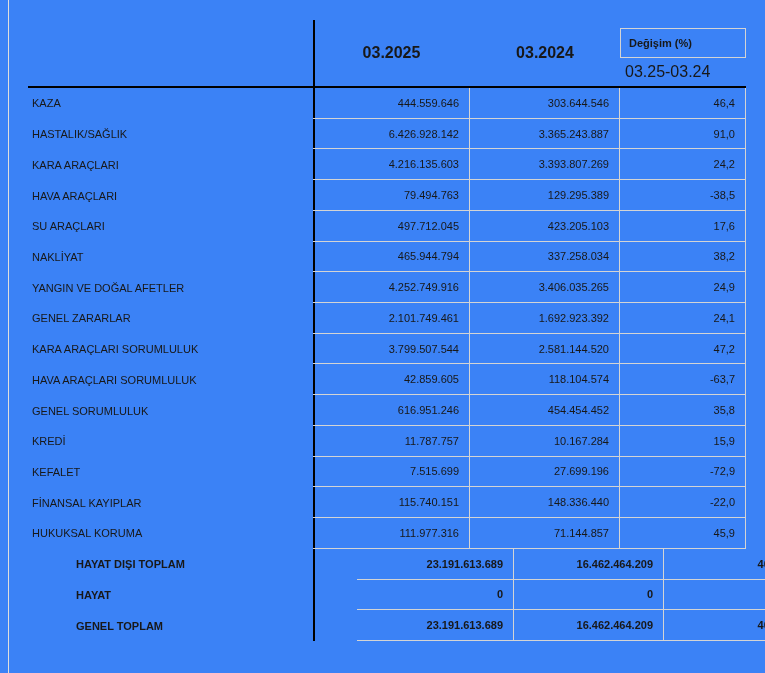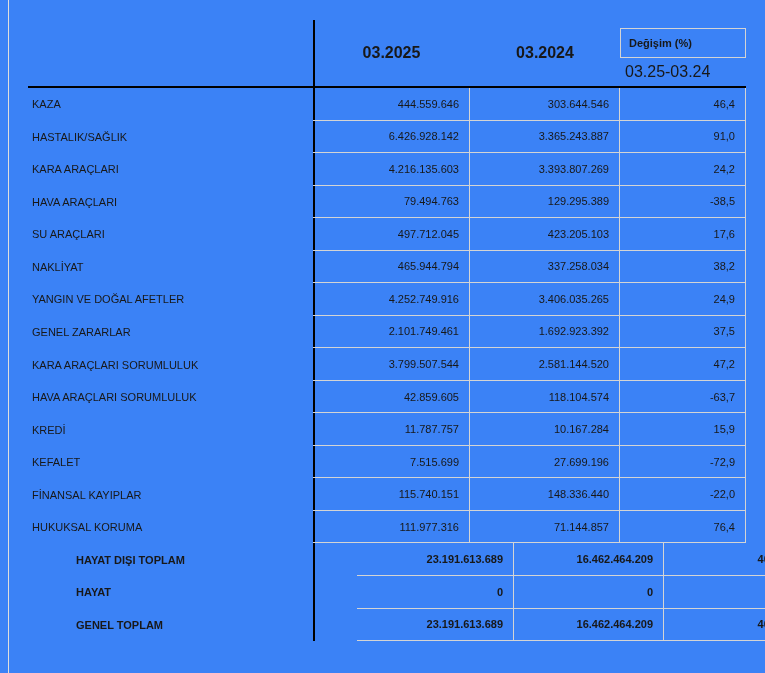--- a/index.html
+++ b/index.html
@@ -188,37 +188,43 @@
     <div class="cell label">YANGIN VE DOĞAL AFETLER</div>
     <div class="cell num">4.252.749.916</div>
     <div class="cell num">3.406.035.265</div>
     <div class="cell num">24,9</div>
   </div>
 
   <div class="row">
     <div class="cell label">GENEL ZARARLAR</div>
     <div class="cell num">2.101.749.461</div>
     <div class="cell num">1.692.923.392</div>
-    <div class="cell num">37,5</div>
+    <div class="cell num">24,1</div>
   </div>
 
   <div class="row">
     <div class="cell label">KARA ARAÇLARI SORUMLULUK</div>
     <div class="cell num">3.799.507.544</div>
     <div class="cell num">2.581.144.520</div>
     <div class="cell num">47,2</div>
   </div>
 
   <div class="row">
     <div class="cell label">HAVA ARAÇLARI SORUMLULUK</div>
     <div class="cell num">42.859.605</div>
     <div class="cell num">118.104.574</div>
     <div class="cell num">-63,7</div>
   </div>
 
+  <div class="row">
+    <div class="cell label">GENEL SORUMLULUK</div>
+    <div class="cell num">616.951.246</div>
+    <div class="cell num">454.454.452</div>
+    <div class="cell num">35,8</div>
+  </div>
 
   <div class="row">
     <div class="cell label">KREDİ</div>
     <div class="cell num">11.787.757</div>
     <div class="cell num">10.167.284</div>
     <div class="cell num">15,9</div>
   </div>
 
   <div class="row">
     <div class="cell label">KEFALET</div>
@@ -231,21 +237,21 @@
     <div class="cell label">FİNANSAL KAYIPLAR</div>
     <div class="cell num">115.740.151</div>
     <div class="cell num">148.336.440</div>
     <div class="cell num">-22,0</div>
   </div>
 
   <div class="row">
     <div class="cell label">HUKUKSAL KORUMA</div>
     <div class="cell num">111.977.316</div>
     <div class="cell num">71.144.857</div>
-    <div class="cell num">76,4</div>
+    <div class="cell num">45,9</div>
   </div>
 
   <div class="row bold">
     <div class="cell label">HAYAT DIŞI TOPLAM</div>
     <div class="cell num">23.191.613.689</div>
     <div class="cell num">16.462.464.209</div>
     <div class="cell num">40,9</div>
   </div>
 
   <div class="row bold">

